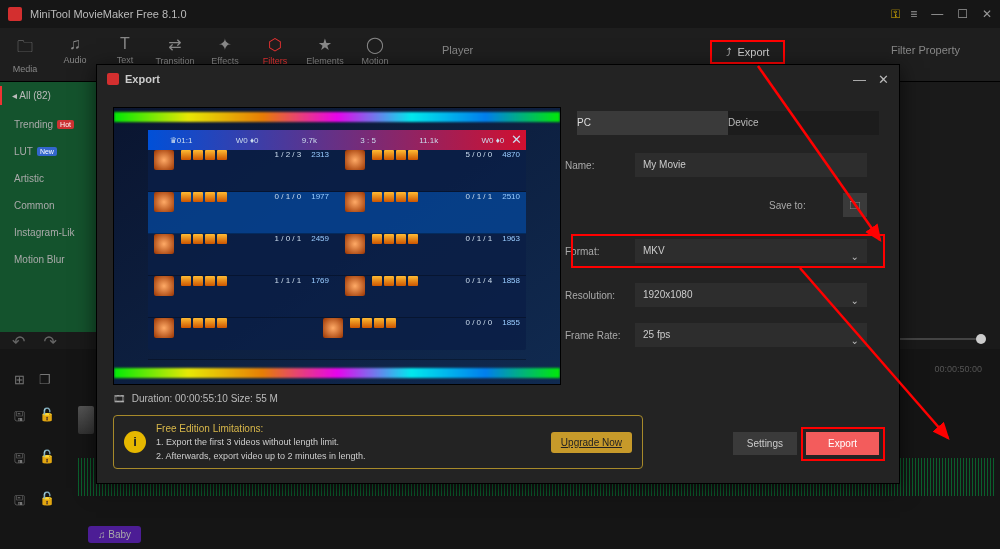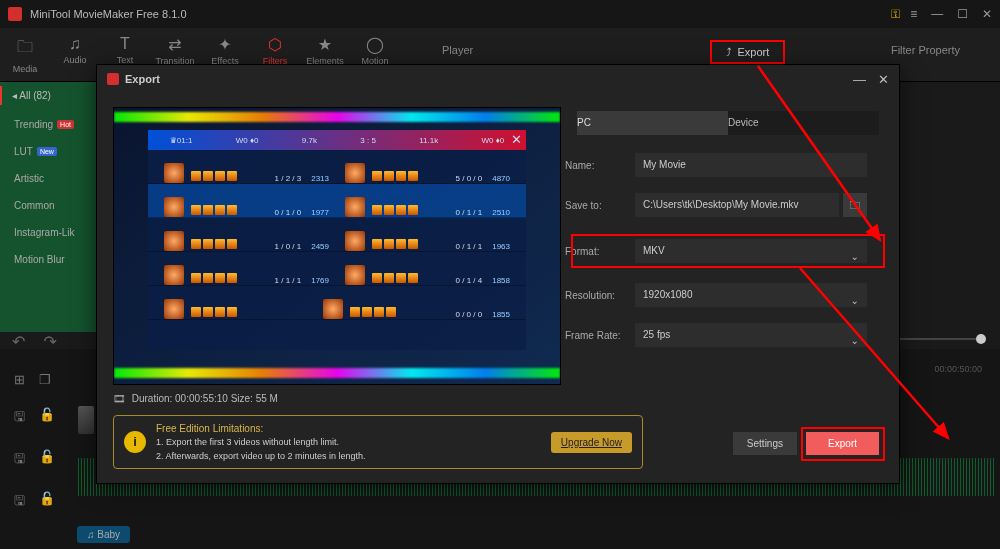--- a/index.html
+++ b/index.html
@@ -28,42 +28,42 @@
 .sidebar .item { padding: 8px 14px; color: #aaa; font-size: 10px; display: flex; align-items: center; gap: 4px; }
 .badge { font-size: 7px; padding: 1px 3px; border-radius: 2px; }
 .badge.hot { background: #c33; color: #fff; }
 .badge.new { background: #36c; color: #fff; }
 
 
 .bottom-bar { position: absolute; left: 0; bottom: 0; right: 0; height: 200px; background: #151515; }
 .undo-redo { position: absolute; left: 12px; top: 332px; color: #666; font-size: 16px; display: flex; gap: 18px; }
 .timeline-icons { position: absolute; left: 14px; top: 372px; display: flex; flex-direction: column; gap: 20px; }
 .timeline-icons .row { display: flex; gap: 14px; color: #777; font-size: 13px; }
-.track-label { position: absolute; left: 77px; bottom: 6px; background: #0c4a6e; padding: 3px 10px; color: #aaa; font-size: 10px; border-radius: 3px; }
+.track-label { position: absolute; left: 88px; bottom: 6px; background: #4c1d95; padding: 3px 10px; color: #aaa; font-size: 10px; border-radius: 3px; }
 .slider { position: absolute; right: 18px; top: 338px; width: 82px; height: 2px; background: #444; }
 .slider .dot { position: absolute; right: -4px; top: -4px; width: 10px; height: 10px; border-radius: 50%; background: #ccc; }
 .timecodes { position: absolute; right: 18px; top: 364px; color: #555; font-size: 9px; }
 .wave { position: absolute; left: 78px; right: 4px; top: 458px; height: 38px; background: repeating-linear-gradient(90deg,#0a4 0 1px,transparent 1px 3px); opacity: .5; }
 .thumbrow { position: absolute; left: 78px; top: 406px; height: 28px; width: 16px; background: linear-gradient(#555,#333); border-radius: 2px; }
 
 
 .modal { position: absolute; left: 96px; top: 64px; width: 804px; height: 420px; background: #232323; border: 1px solid #000; box-shadow: 0 4px 20px rgba(0,0,0,.6); z-index: 10; }
 .modal-head { height: 28px; display: flex; align-items: center; padding: 0 10px; }
 .modal-head .mlogo { width: 12px; height: 12px; background: #d32f2f; border-radius: 2px; margin-right: 6px; }
 .modal-head .mtitle { color: #ccc; font-size: 11px; flex: 1; font-weight: 600; }
 .modal-head .mbtn { color: #bbb; font-size: 13px; margin-left: 12px; cursor: pointer; }
 
 .preview { position: absolute; left: 16px; top: 42px; width: 448px; height: 278px; background: linear-gradient(145deg,#0a1530,#102a50); border: 1px solid #000; overflow: hidden; }
 .preview .spectrum { position: absolute; left: 0; right: 0; height: 10px; background: linear-gradient(90deg,#0f0,#ff0,#f80,#f0f,#0ff,#08f,#0f0); filter: blur(1px); opacity: .9; }
 .preview .spectrum.top { top: 4px; }
 .preview .spectrum.bot { bottom: 6px; }
 .preview .scoreboard { position: absolute; left: 34px; top: 22px; right: 34px; bottom: 34px; background: rgba(10,30,70,.85); border-radius: 2px; }
 .preview .topbar { height: 20px; background: linear-gradient(90deg,#0050d8,#d01030); display: flex; align-items: center; justify-content: space-around; font-size: 8px; color: #cde; }
 .preview .closex { position: absolute; right: 4px; top: 2px; color: #cde; font-size: 13px; }
-.preview .row6 { height: 34px; display: flex; align-items: flex-end; padding: 0 16px; border-bottom: 1px solid rgba(0,0,0,.3); font-size: 8px; color: #cde; gap: 6px; }
+.preview .row6 { height: 42px; display: flex; align-items: flex-start; padding: 0 6px; border-bottom: 1px solid rgba(0,0,0,.3); font-size: 8px; color: #cde; gap: 6px; }
 .preview .row6.sel { background: rgba(0,120,255,.35); }
 .preview .portrait { width: 20px; height: 20px; background: radial-gradient(circle,#fa6,#930); border-radius: 2px; }
 .preview .items span { display: inline-block; width: 10px; height: 10px; background: linear-gradient(#fb3,#c50); margin: 0 1px; border-radius: 1px; }
 .preview .kda { margin-left: auto; margin-right: 4px; }
 .preview .num { color: #9cf; }
 
 .duration { position: absolute; left: 16px; top: 328px; color: #bbb; font-size: 10px; display: flex; align-items: center; gap: 6px; }
 
 .tabs { position: absolute; right: 20px; top: 46px; width: 302px; display: flex; background: #1c1c1c; height: 24px; }
 .tab { flex: 1; text-align: left; line-height: 24px; font-size: 10px; color: #bbb; cursor: pointer; }
@@ -252,21 +252,20 @@
     <div class="tab active">PC</div>
     <div class="tab">Device</div>
   </div>
 
   <div class="field" style="top:88px">
     <div class="lbl">Name:</div>
     <div class="val">My Movie</div>
   </div>
   <div class="field" style="top:128px">
     <div class="lbl">Save to:</div>
-    <div class="val" style="flex:1">C:\Users\tk\Desktop\My Movie.mkv</div>
     <div class="folder">🗀</div>
   </div>
   <div class="field" style="top:174px">
     <div class="lbl">Format:</div>
     <div class="val"><span>MKV</span><span class="chev">⌄</span></div>
   </div>
   <div class="fmt-highlight"></div>
   <div class="field" style="top:218px">
     <div class="lbl">Resolution:</div>
     <div class="val"><span>1920x1080</span><span class="chev">⌄</span></div>

